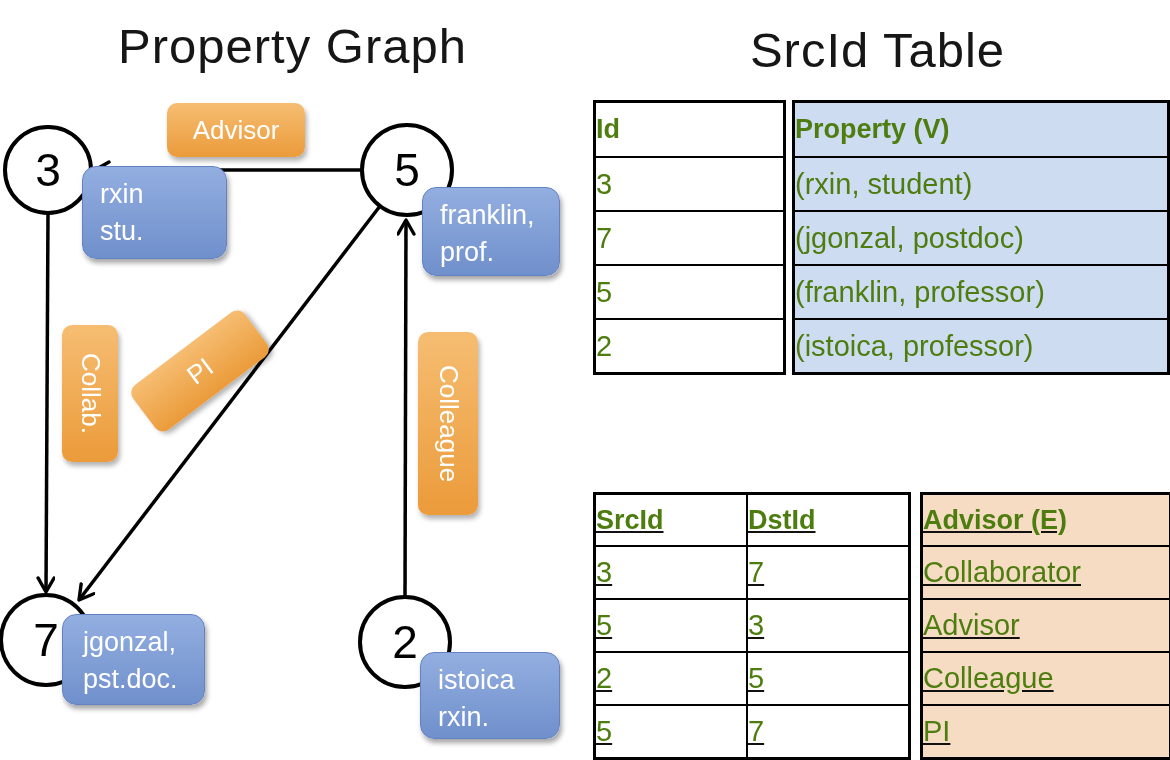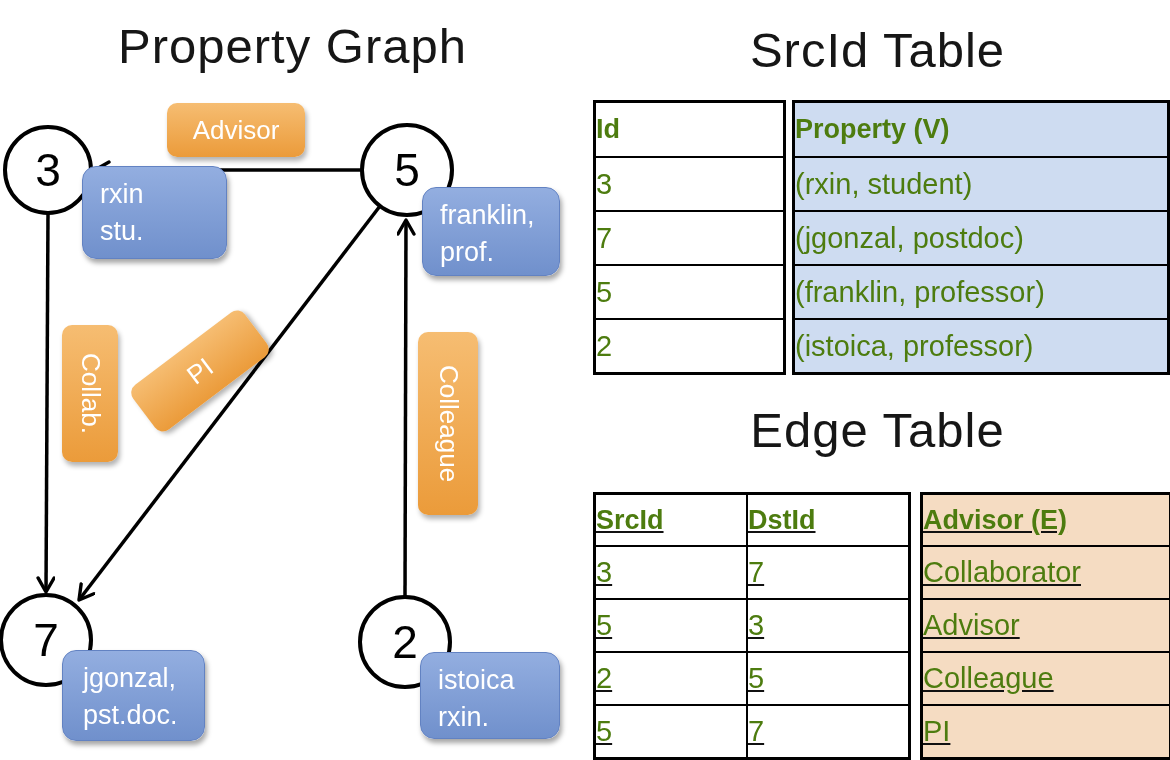--- a/index.html
+++ b/index.html
@@ -76,21 +76,21 @@
 
     <div class="edge-label" style="left:167px;top:103px;width:138px;height:54px;">Advisor</div>
     <div class="edge-label vertical" style="left:62px;top:325px;width:56px;height:137px;">Collab.</div>
     <div class="edge-label rotated" style="left:130px;top:343px;width:140px;height:56px;">PI</div>
     <div class="edge-label vertical" style="left:418px;top:332px;width:60px;height:183px;">Colleague</div>
 
     <div class="prop-box" style="left:60px;top:166px;width:126px;height:82px;margin-left:22px;">rxin
 stu.</div>
     <div class="prop-box" style="left:422px;top:187px;width:119px;height:78px;">franklin,
 prof.</div>
-    <div class="prop-box" style="left:62px;top:650px;width:121px;height:80px;padding-left:20px;">jgonzal,
+    <div class="prop-box" style="left:62px;top:614px;width:121px;height:80px;padding-left:20px;">jgonzal,
 pst.doc.</div>
     <div class="prop-box" style="left:420px;top:652px;width:121px;height:76px;">istoica
 rxin.</div>
   </div>
 
   <div id="right-panel">
 
     <div class="big-title" style="left:0;top:22px;width:585px;">SrcId Table</div>
 
     <div class="table-wrap vwrap" style="left:8px;top:100px;">
@@ -127,21 +127,20 @@
         <tr>
               <td>(franklin, professor)</td>
             </tr>
         <tr>
               <td>(istoica, professor)</td>
             </tr>
       </tbody>
         </table>
     </div>
 
-    <div class="big-title" style="left:0;top:402px;width:585px;">Edge Table</div>
 
     <div class="table-wrap ewrap" style="left:8px;top:492px;">
       <table class="outer" style="width:318px;">
         <tbody>
             <tr>
           <th style="width:150px;">SrcId</th>
           <th>DstId</th>
         </tr>
         <tr>
           <td>3</td>

